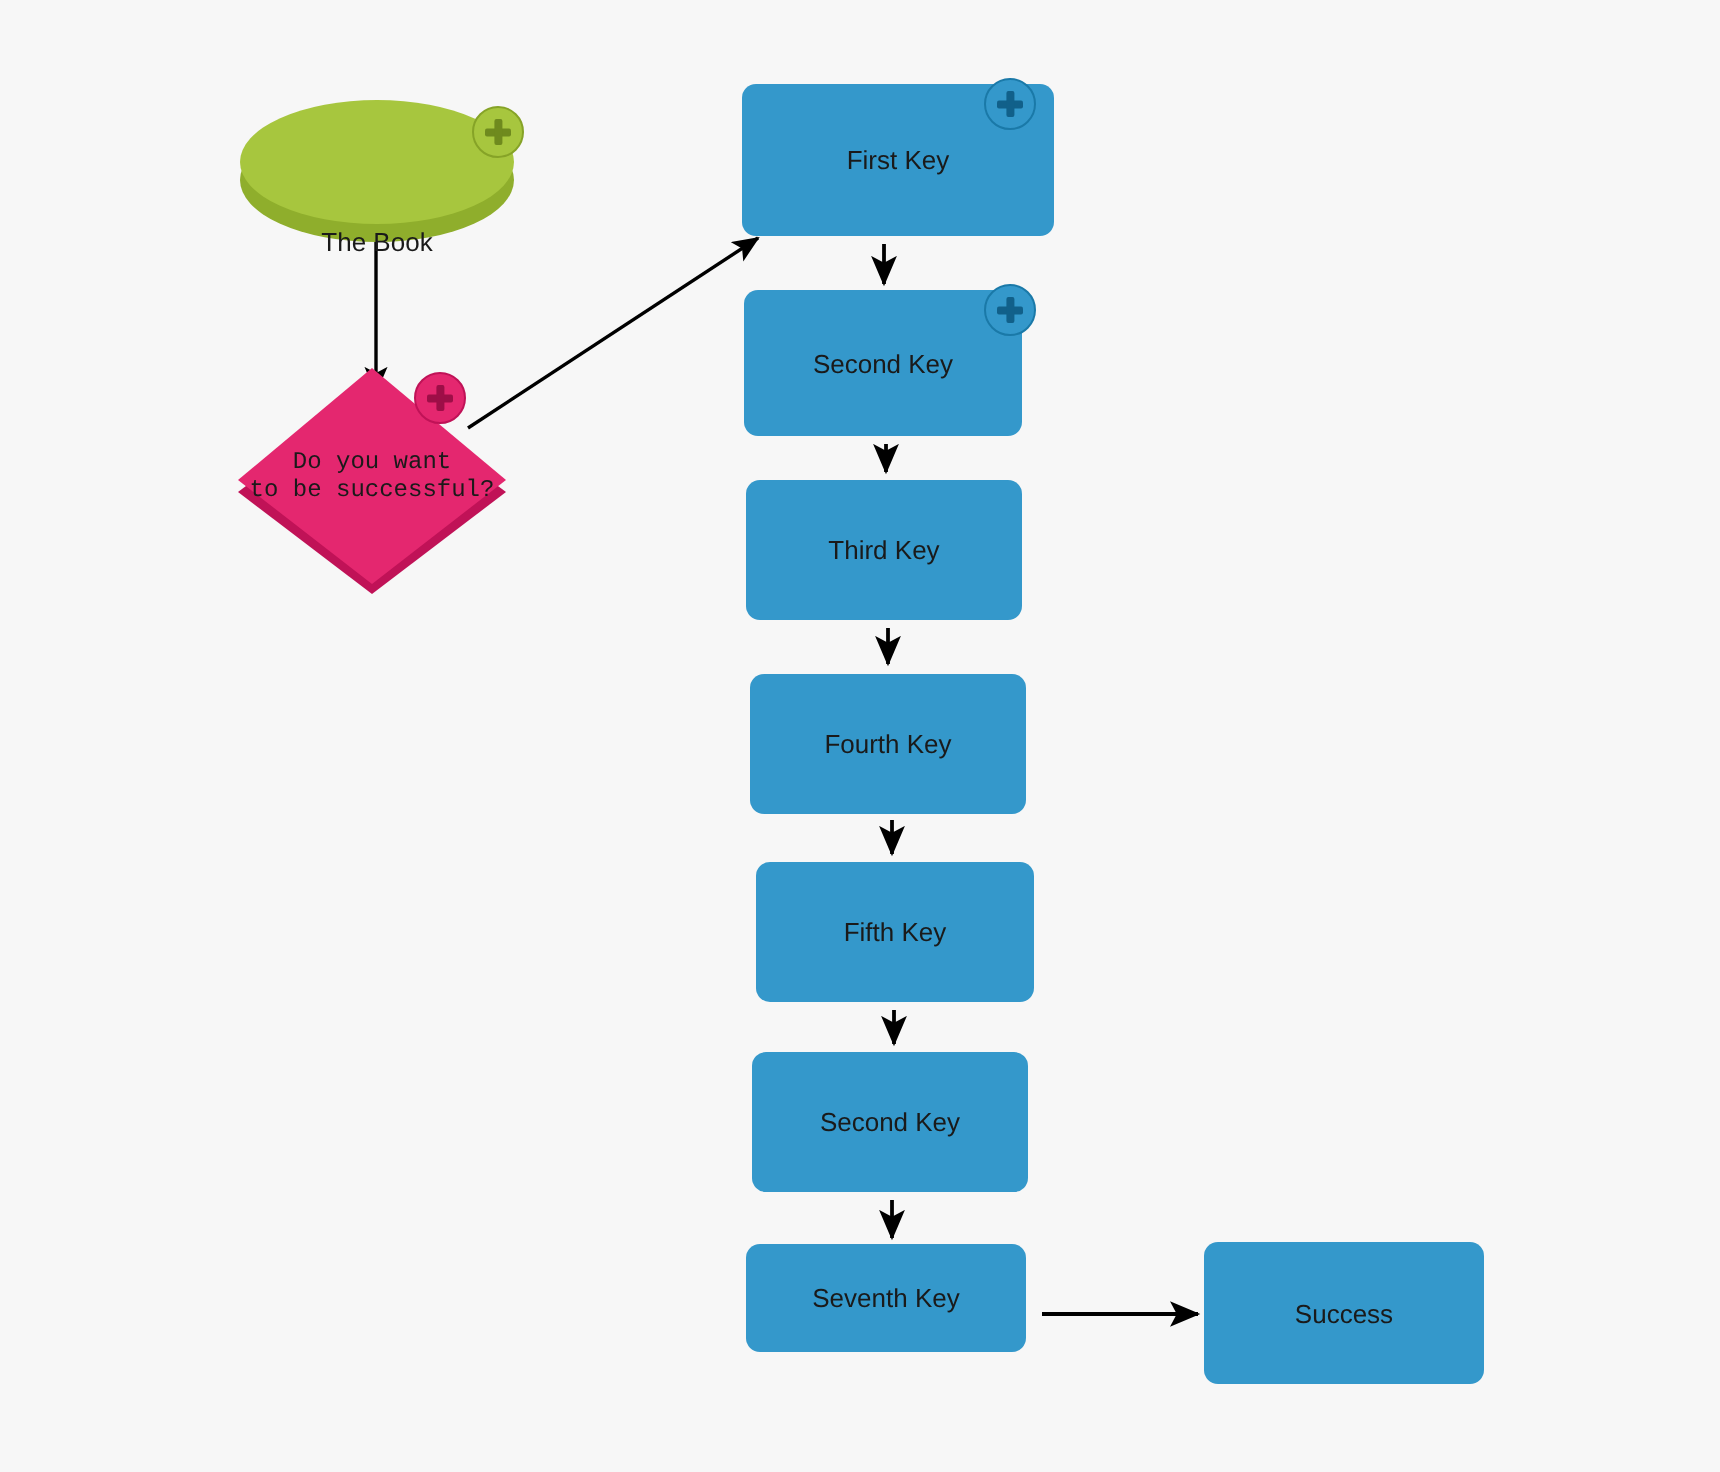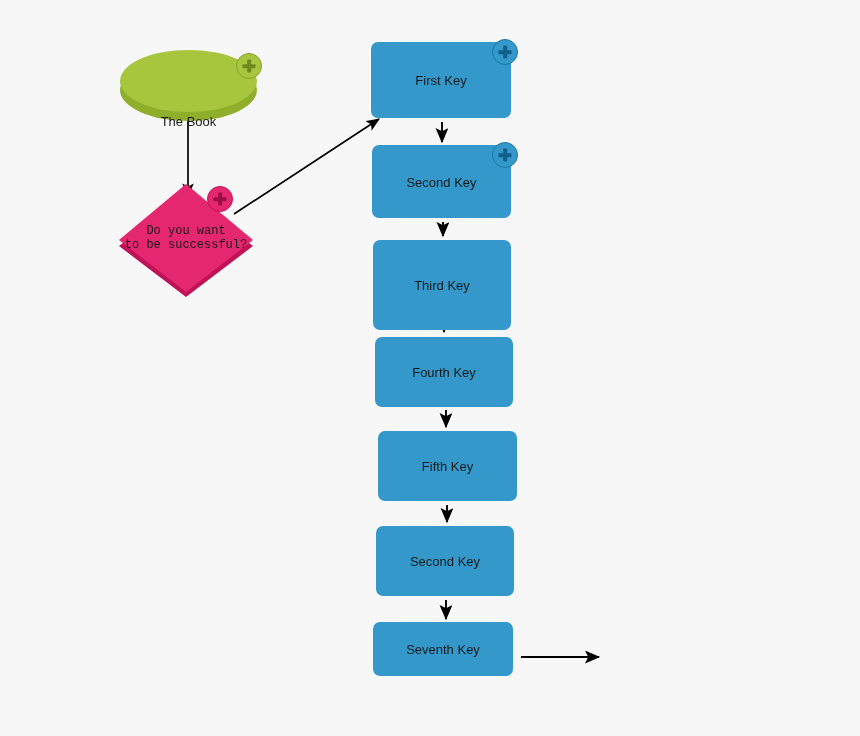--- a/index.html
+++ b/index.html
@@ -224,21 +224,21 @@
     <div class="label" style="top:54px;">Do you want
 to be successful?</div>
   </div>
   <div class="badge pink" style="left:207px; top:186px;">
     <span class="glyph">
       <span class="bar-h"></span>
         <span class="bar-v"></span>
     </span>
   </div>
 
-  <div class="proc" style="left:371px; top:42px; width:140px; height:76px;padding-left:28px;">
+  <div class="proc" style="left:371px; top:42px; width:156px; height:76px;padding-left:28px;">
     <div class="base"></div>
     <div class="body"></div>
     <div class="label">First Key</div>
   </div>
   <div class="badge blue" style="left:492px; top:39px;">
     <span class="glyph">
       <span class="bar-h"></span>
         <span class="bar-v"></span>
     </span>
   </div>
@@ -248,21 +248,21 @@
     <div class="body"></div>
     <div class="label">Second Key</div>
   </div>
   <div class="badge blue" style="left:492px; top:142px;">
     <span class="glyph">
       <span class="bar-h"></span>
         <span class="bar-v"></span>
     </span>
   </div>
 
-  <div class="proc" style="left:373px; top:240px; width:138px; height:90px;">
+  <div class="proc" style="left:373px; top:240px; width:138px; height:70px;">
     <div class="base"></div>
     <div class="body"></div>
     <div class="label">Third Key</div>
   </div>
 
   <div class="proc" style="left:375px; top:337px; width:138px; height:70px;">
     <div class="base"></div>
     <div class="body"></div>
     <div class="label">Fourth Key</div>
   </div>
@@ -278,14 +278,19 @@
     <div class="body"></div>
     <div class="label">Second Key</div>
   </div>
 
   <div class="proc" style="left:373px; top:622px; width:140px; height:54px;text-decoration:underline;">
     <div class="base"></div>
     <div class="body"></div>
     <div class="label">Seventh Key</div>
   </div>
 
+  <div class="proc" style="left:602px; top:621px; width:140px; height:71px;">
+    <div class="base"></div>
+    <div class="body"></div>
+    <div class="label">Success</div>
+  </div>
 
 </div>
 
 </body></html>

